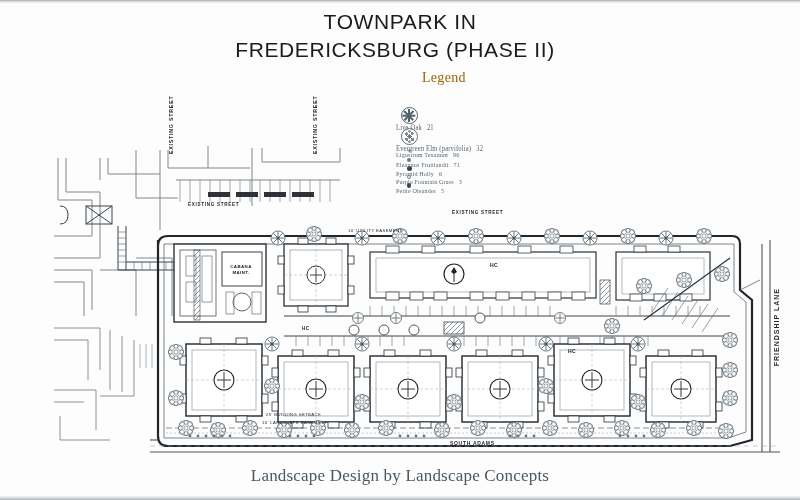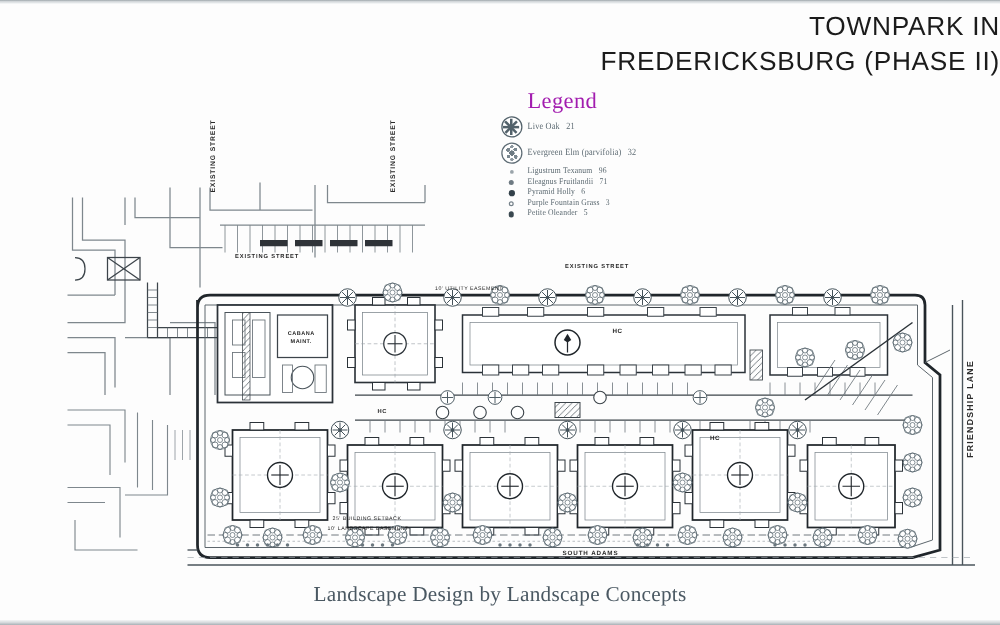--- a/index.html
+++ b/index.html
@@ -31,50 +31,51 @@
     position: absolute; left: 0; bottom: 0;
     width: 800px; height: 4px;
     background: linear-gradient(to top, #a8b0b5 0, #d6dadd 2px, #f4f5f6 4px);
   }
 
   
   .title-block {
     position: absolute;
     left: 0; top: 8px;
     width: 800px;
-    text-align: right;
+    text-align: center;
   }
   .title-line {
     font-family: "Liberation Sans", sans-serif;
     font-size: 21px;
     letter-spacing: 0.6px;
     color: #1b1b1b;
     line-height: 1.35;
     font-weight: 400;
   }
   .title-line.l2 { margin-left: -10px; }
 
   
   .legend {
     position: absolute;
     left: 396px; top: 70px;
     width: 210px;
   }
   .legend-title {
     font-family: "Liberation Serif", serif;
-    font-size: 18px;
-    color: #a21caf;
+    font-size: 14px;
+    color: #a16207;
     margin-left: 26px;
-    margin-bottom: 0;
+    margin-bottom: 21px;
     letter-spacing: 0.3px;
   }
   .legend-row {
     display: flex;
-    align-items: center;
+    align-items: flex-start;
     height: 21px;
+    flex-direction: column;
   }
   .legend-row.small { height: 8.5px; }
   .legend-sym {
     width: 26px;
     min-width: 26px;
     display: flex;
     align-items: center;
     justify-content: center;
   }
   .legend-label {

